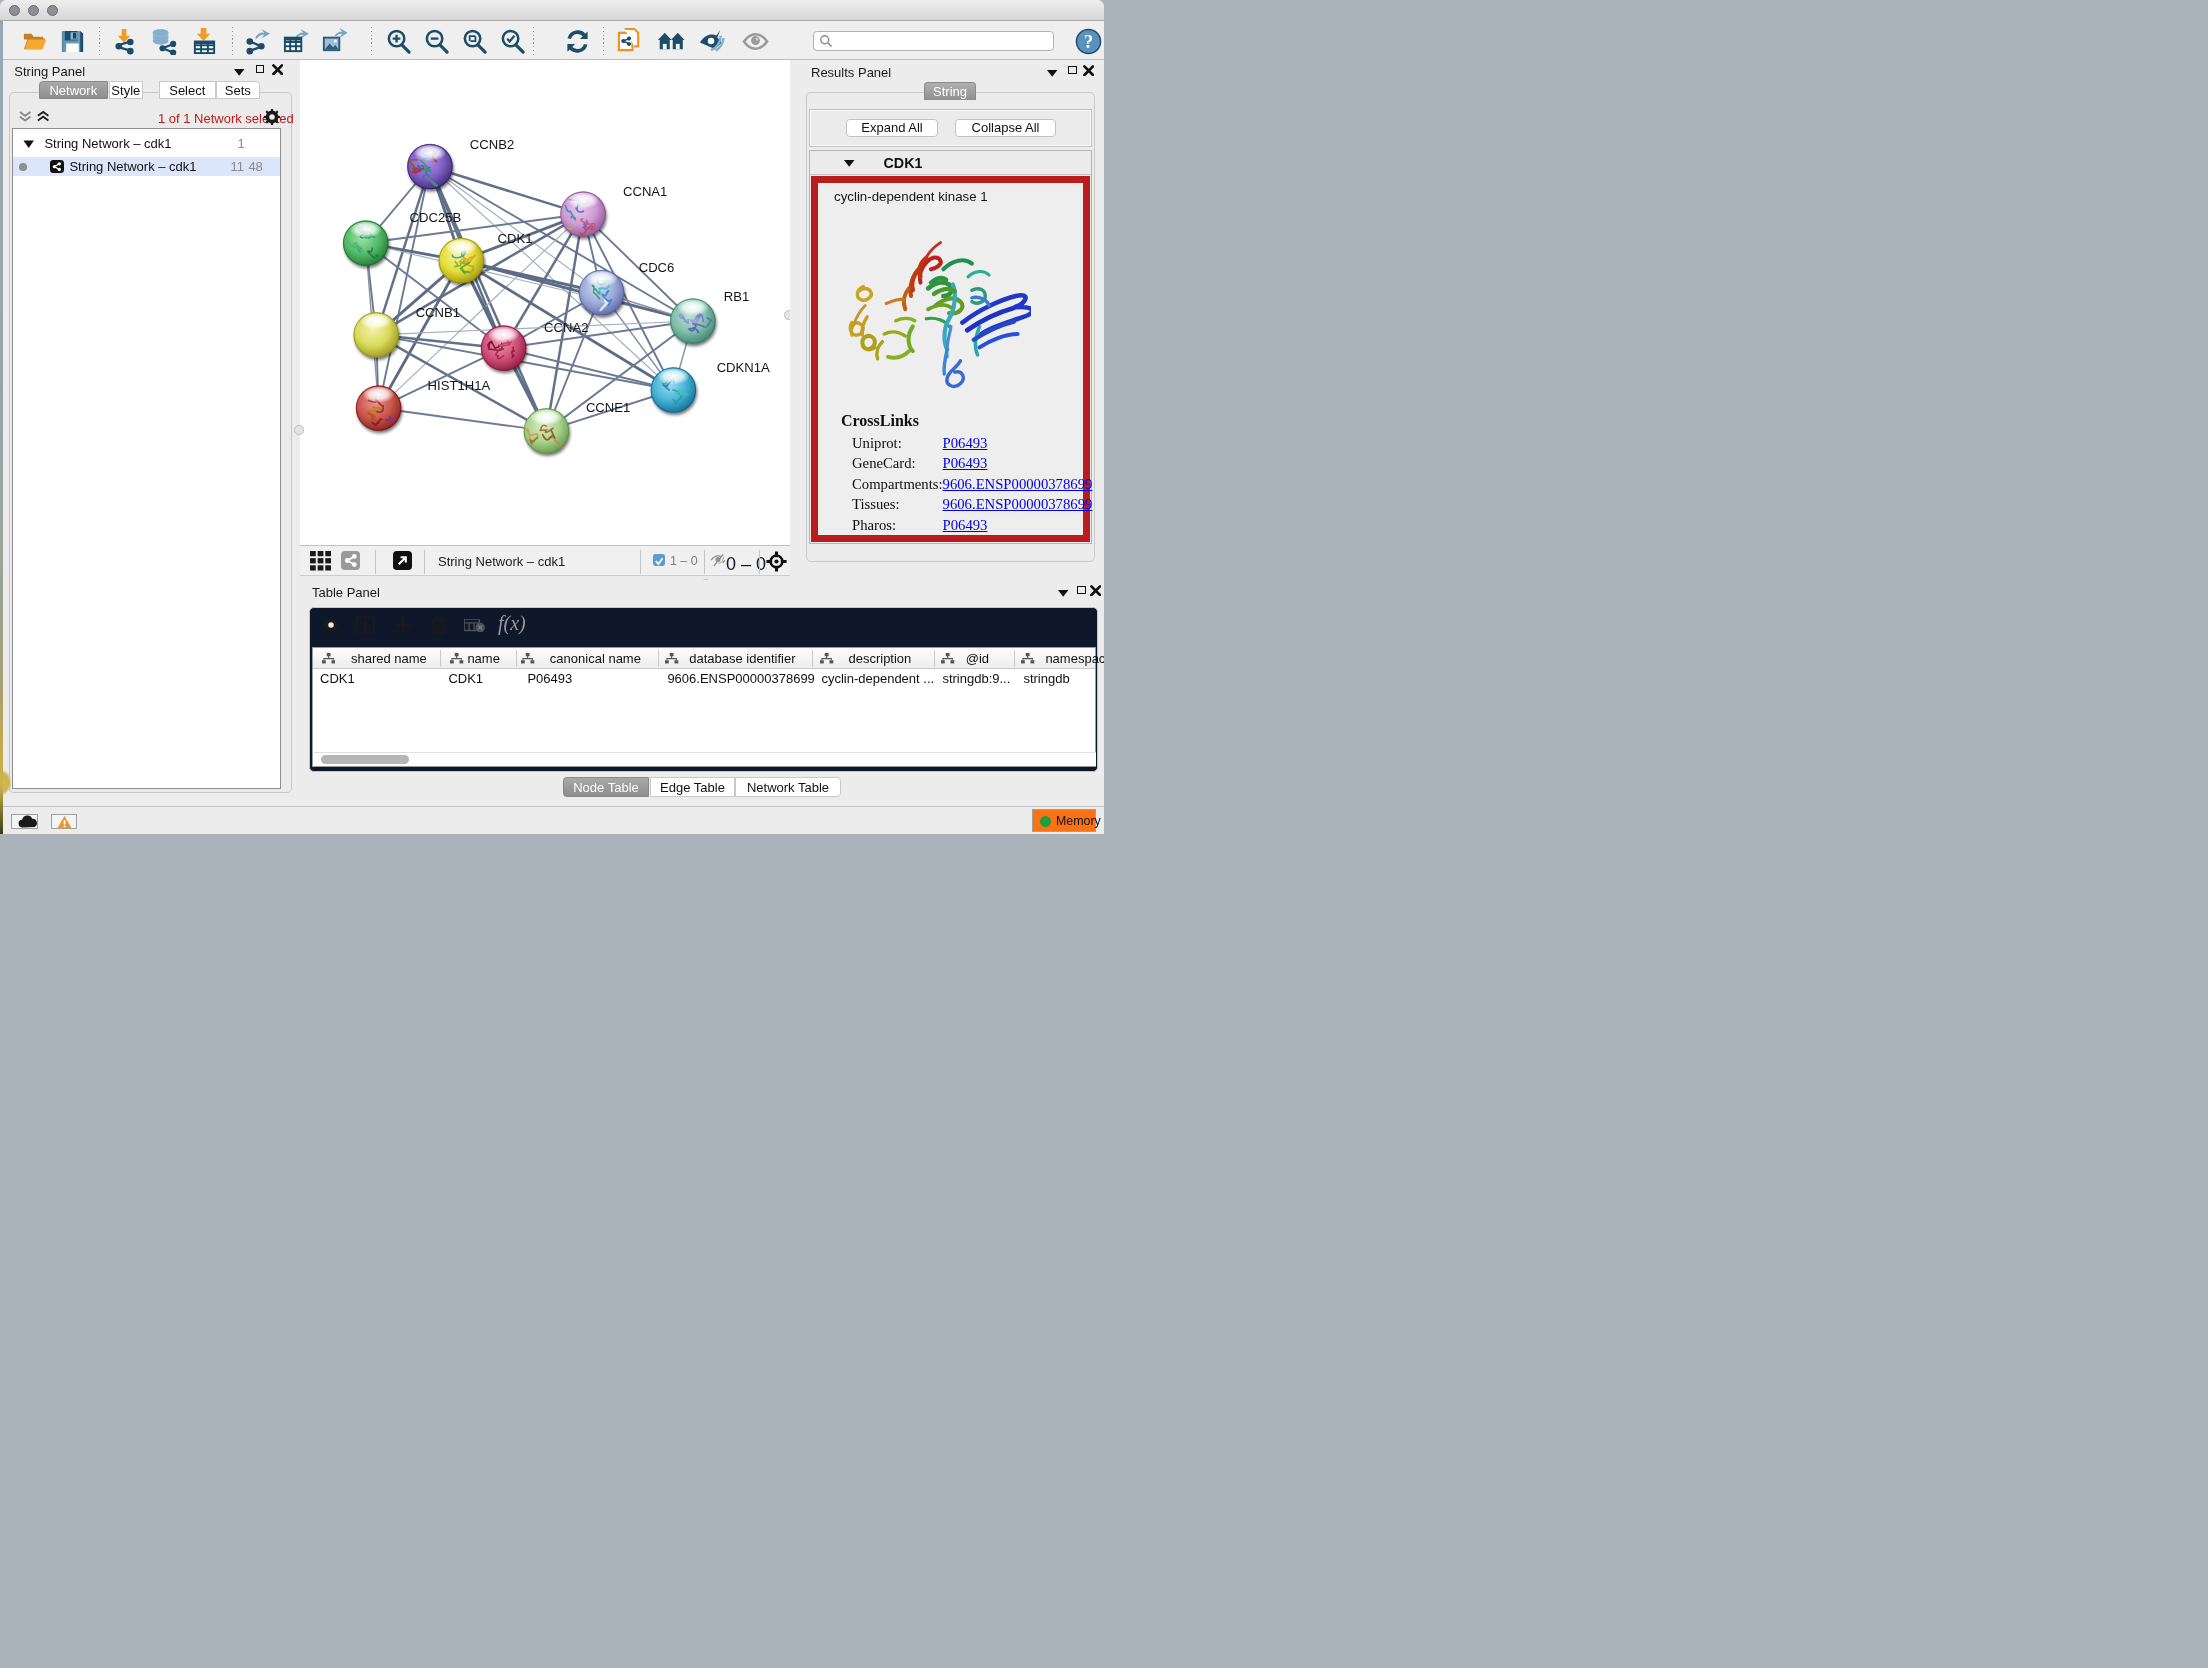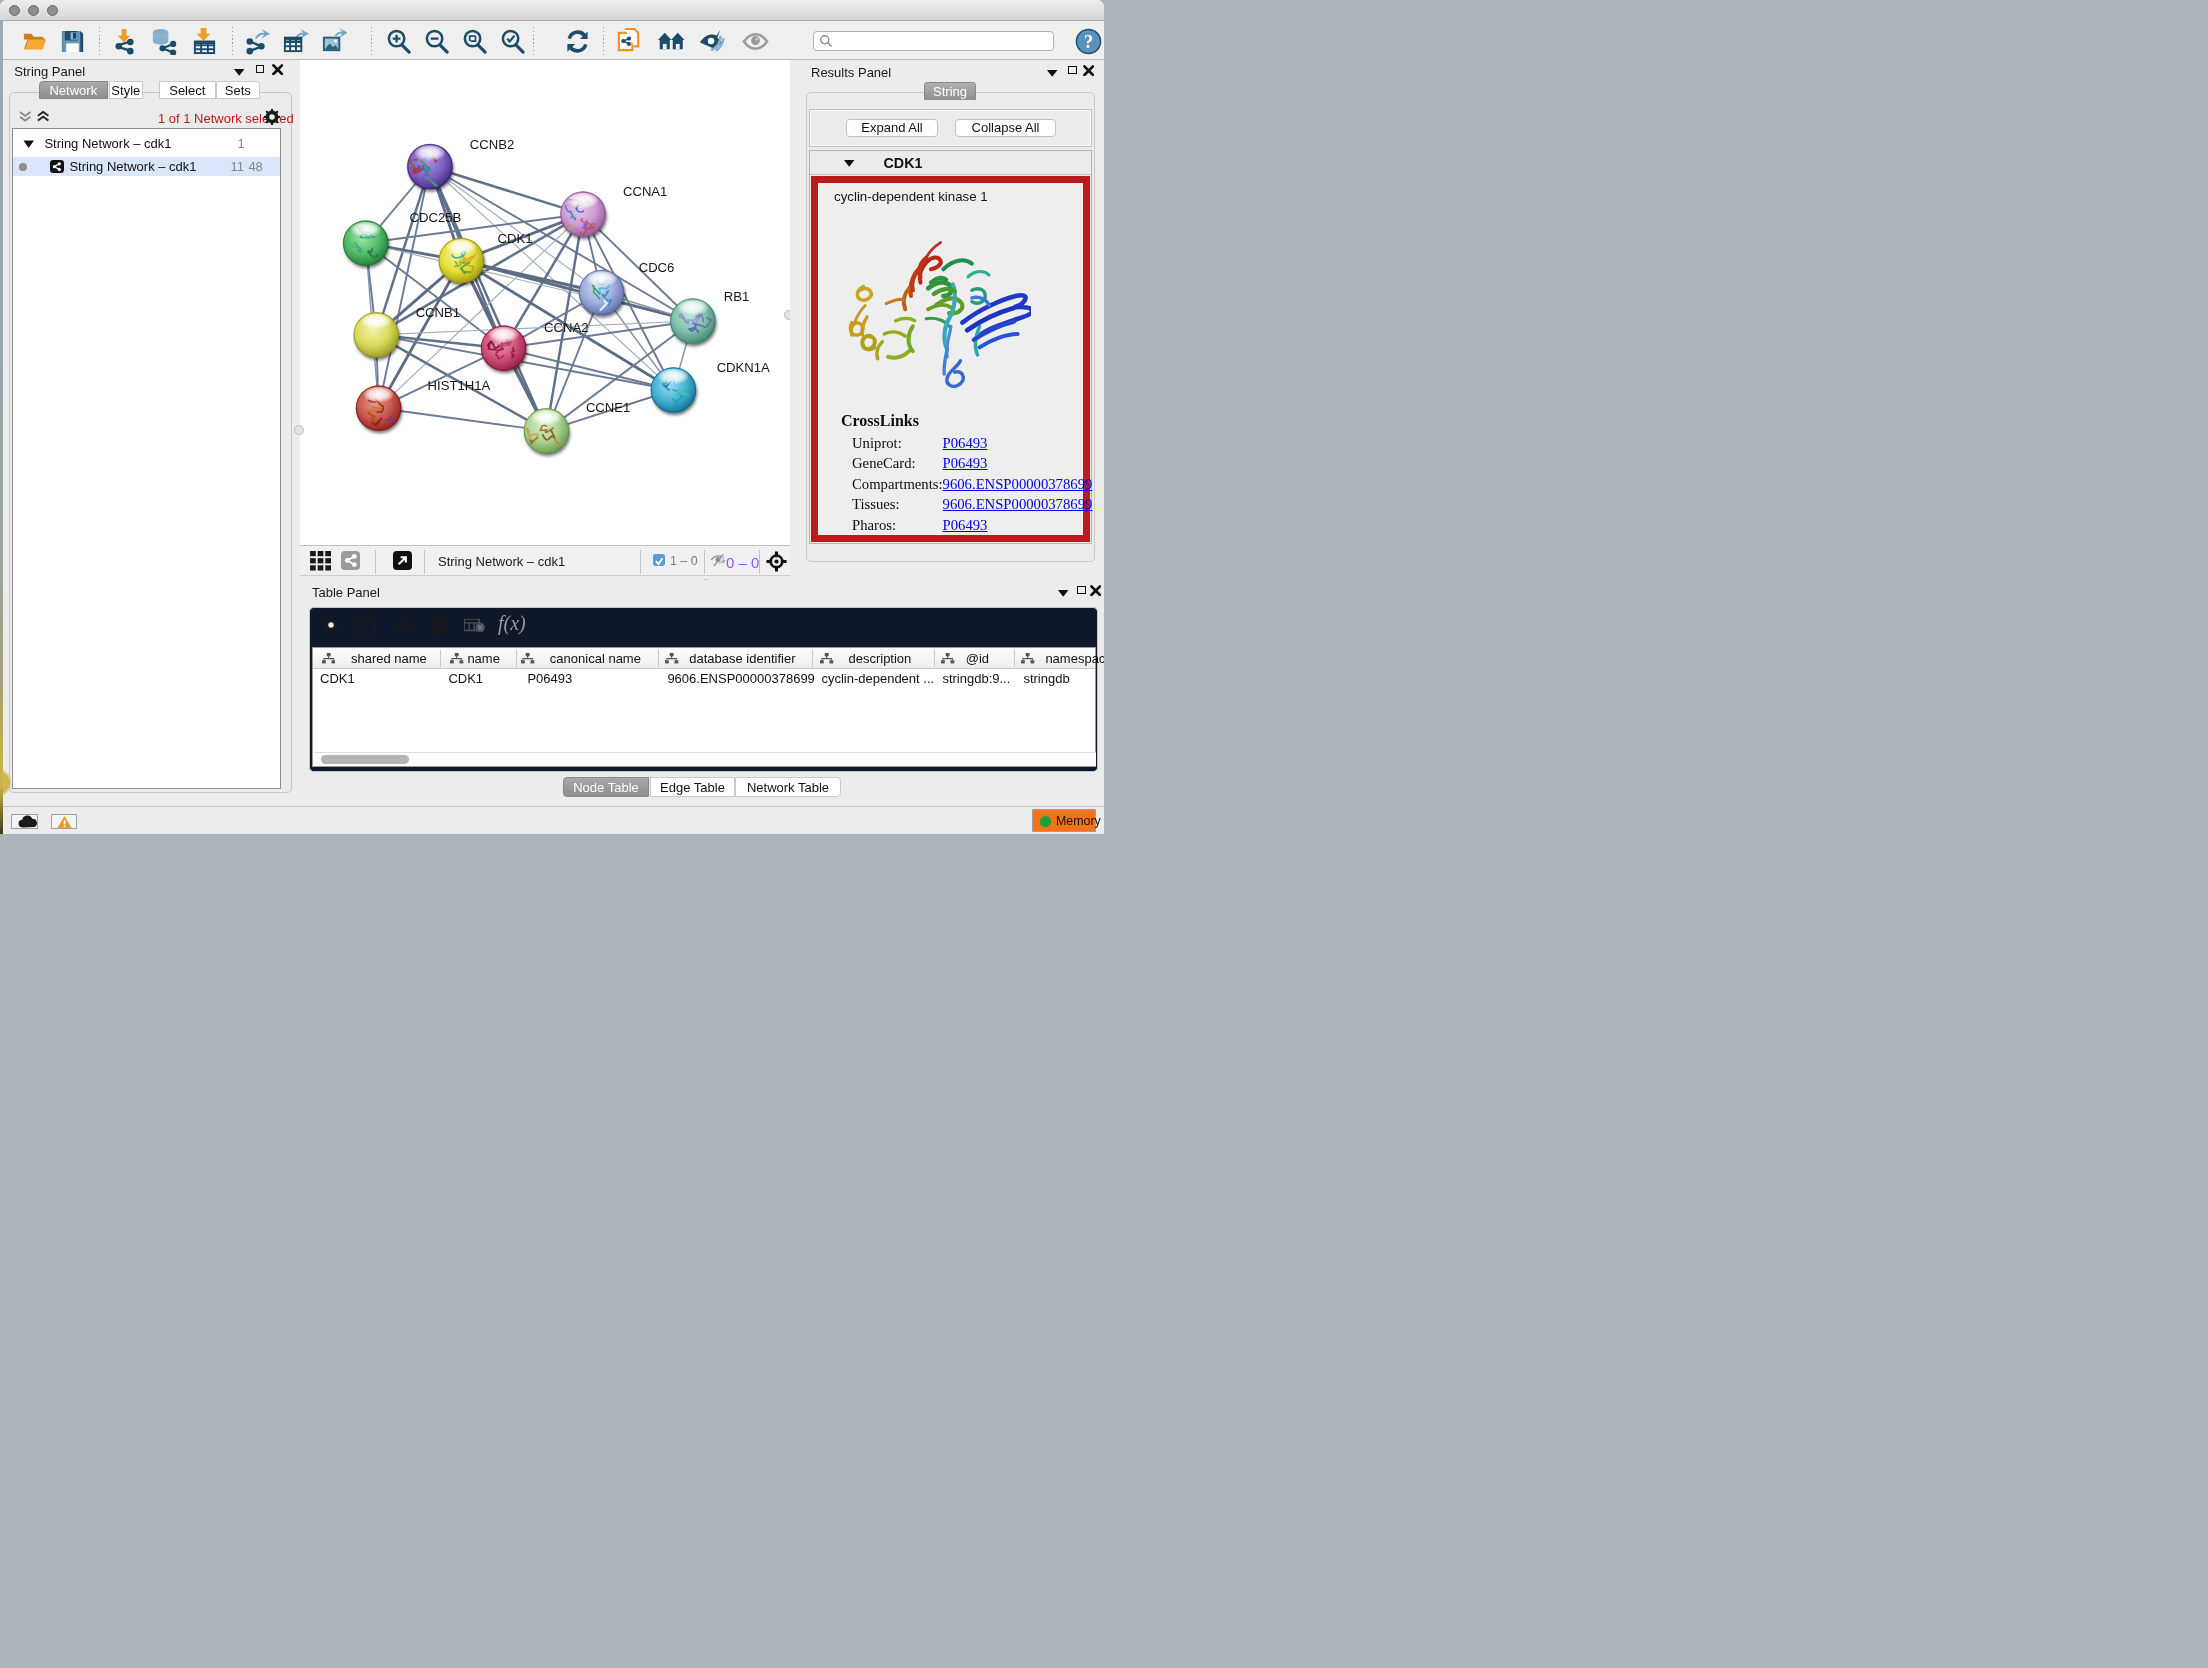--- a/index.html
+++ b/index.html
@@ -613,21 +613,21 @@
           <path d="M3 6.5l2.7 3L10 3.5" stroke="#fff" stroke-width="1.8" fill="none"></path>
         </svg></span>
     <span class="abs" style="left:370px;top:7.6px;font-size:12.4px;color:#7d7d7d;">1 – 0</span>
     <div class="nsep" style="left:404px"></div>
     <svg class="abs" style="left:410px;top:6.7px" width="16" height="14.3" viewBox="0 0 28 24">
         <path d="M2 12c3.5-5 7.5-7.5 12-7.5 2 0 3.9.5 5.7 1.4M26 12c-1.2 1.7-2.5 3.2-3.9 4.4" fill="none" stroke="#8f8f8f" stroke-width="2.4"></path>
         <circle cx="14" cy="11" r="4.4" fill="#8f8f8f"></circle>
         <path d="M23 2L7 22" stroke="#8f8f8f" stroke-width="2.4"></path>
         <path d="M24 6a14 14 0 0 1-9 12" stroke="#b9b9b9" stroke-width="2.2" fill="none"></path>
       </svg>
-    <span class="abs" style="left:426px;top:7.6px;font-size:15px;color:#8b5cf6;">0 – 0</span>
+    <span class="abs" style="left:426px;top:7.6px;font-size:18px;color:#0f172a;">0 – 0</span>
     <div class="nsep" style="left:459px"></div>
     <svg class="abs" style="left:465px;top:3.8px" width="23" height="23" viewBox="0 0 24 24">
         <g stroke="#111" fill="none">
           <circle cx="12" cy="12" r="6.2" stroke-width="2.6"></circle>
           <path d="M12 1.5v6M12 16.5v6M1.5 12h6M16.5 12h6" stroke-width="3.2"></path>
         </g>
         <circle cx="12" cy="12" r="2.2" fill="#111"></circle>
       </svg>
   </div>
   <div class="abs" style="left:784px;top:310px;width:9.5px;height:9.5px;border-radius:50%;background:#e3e3e3;border:1px solid #bdbdbd;"></div>

